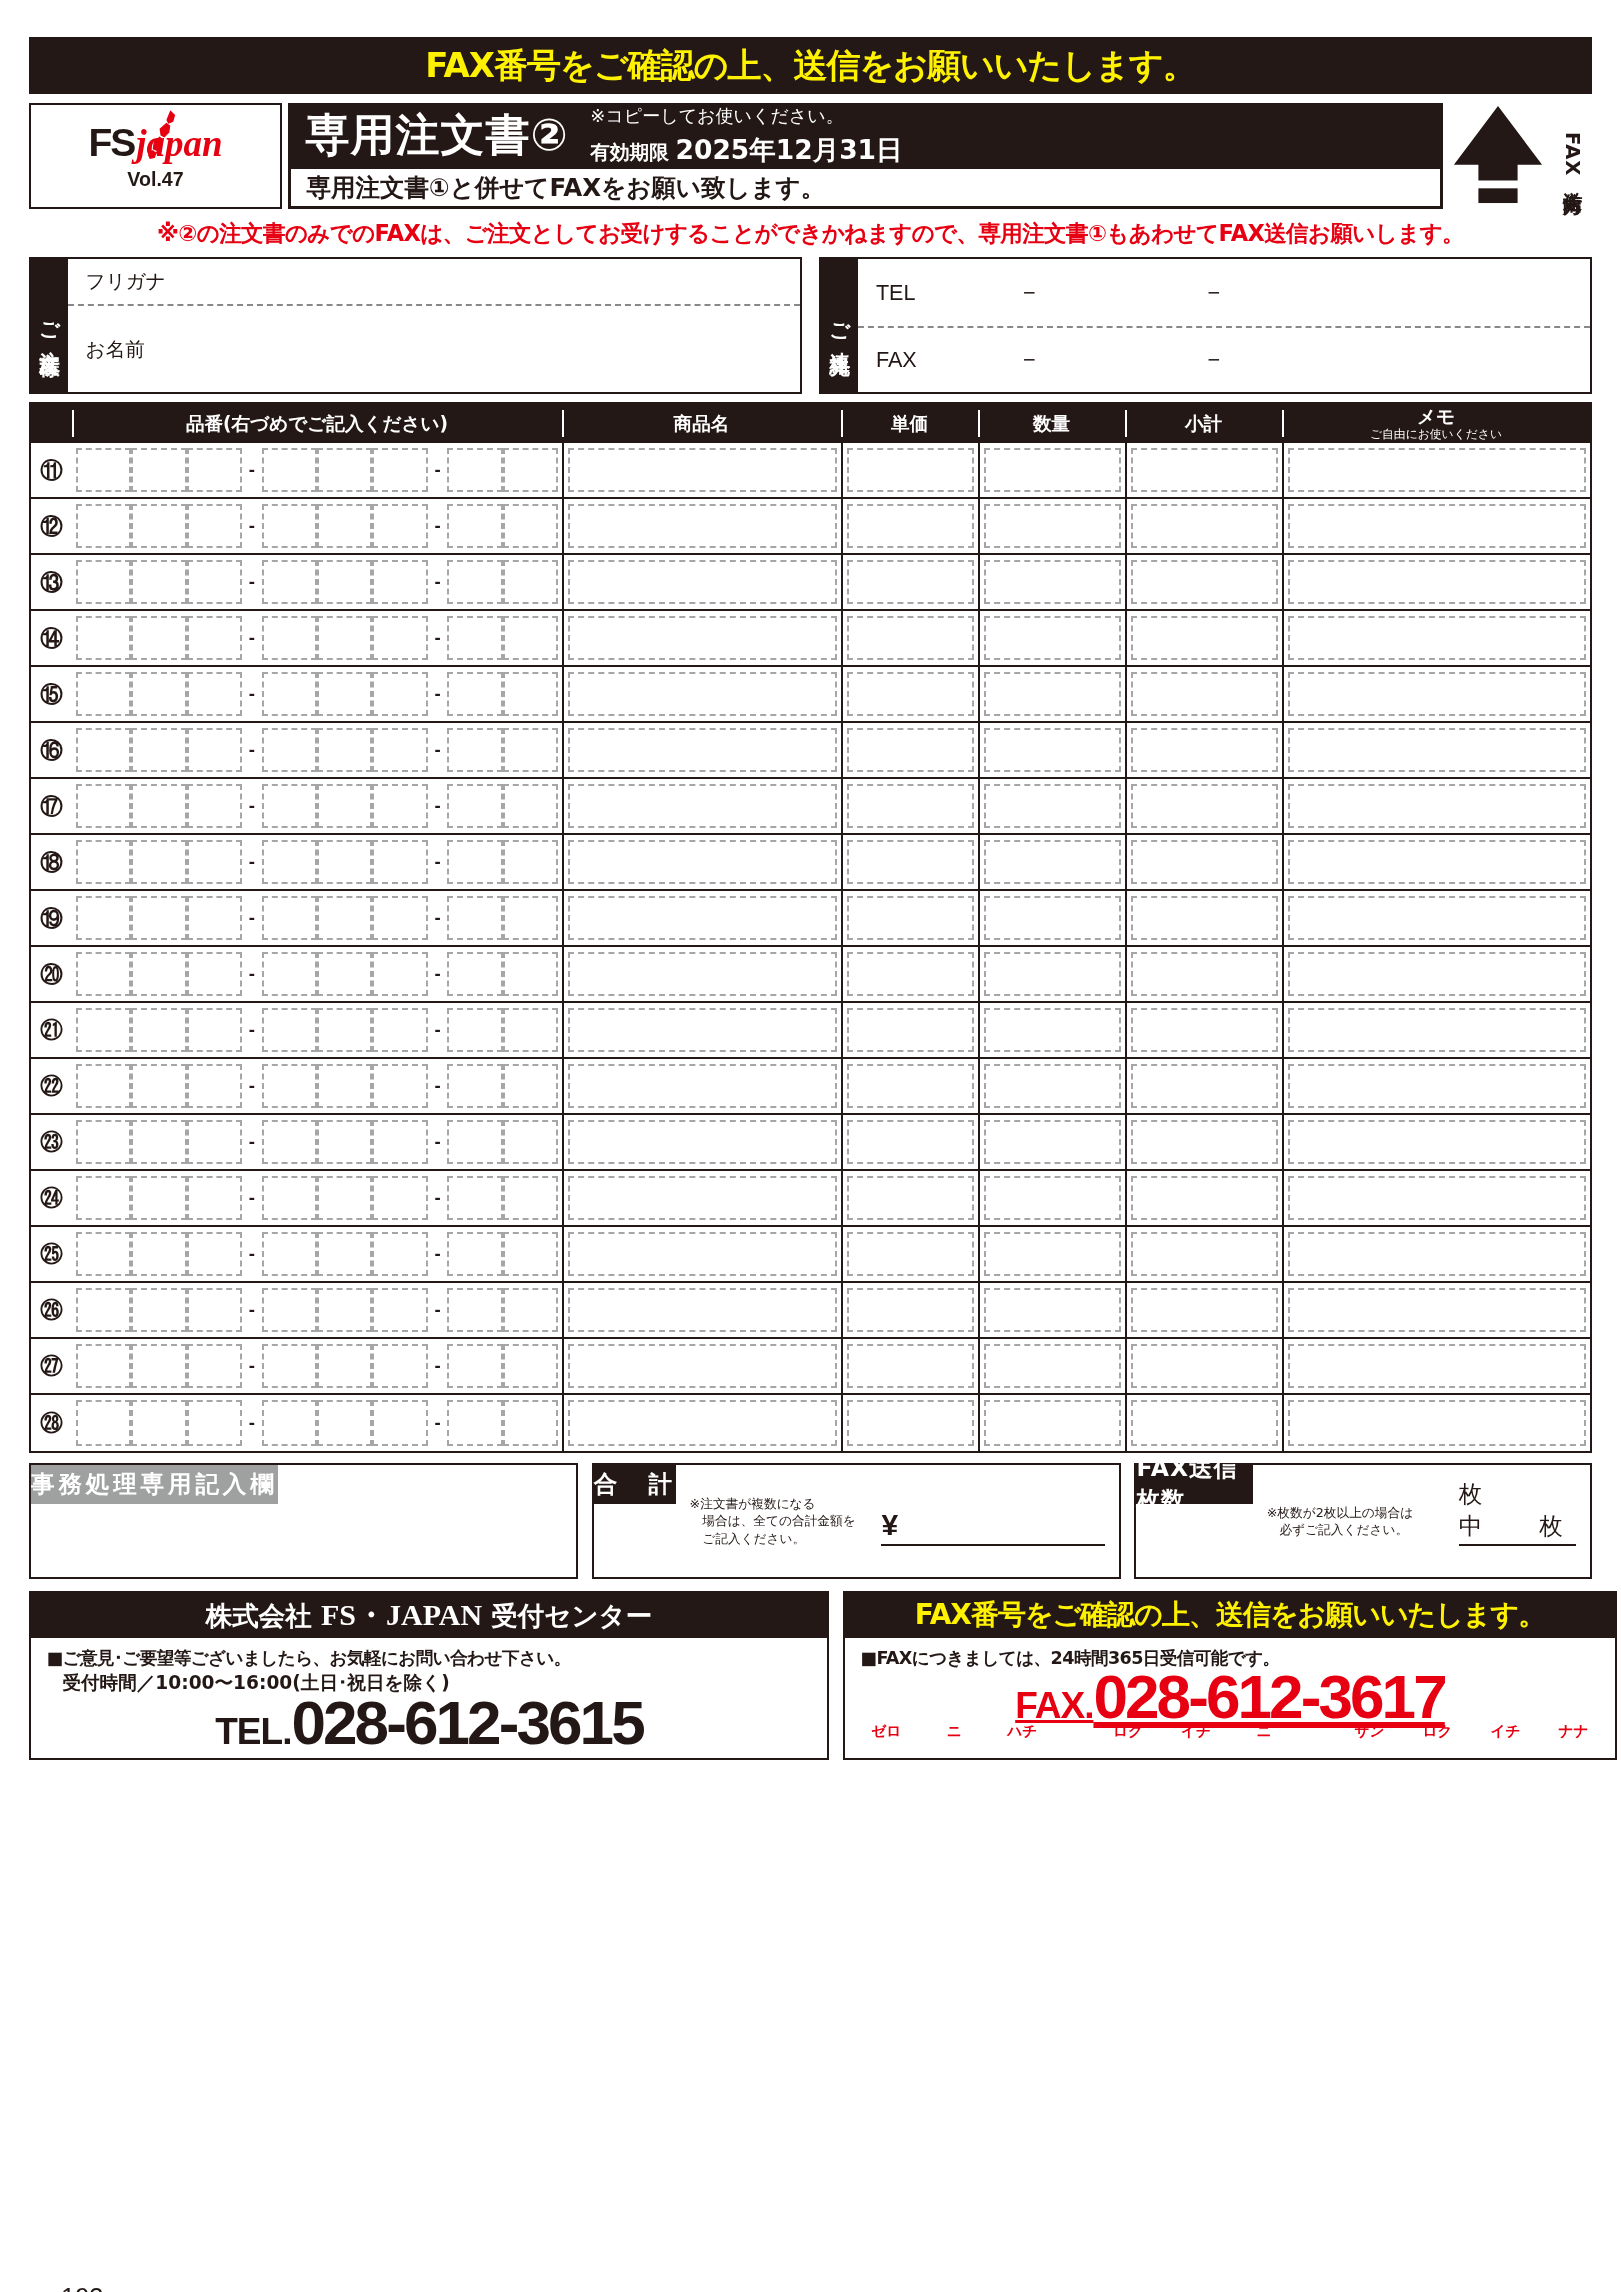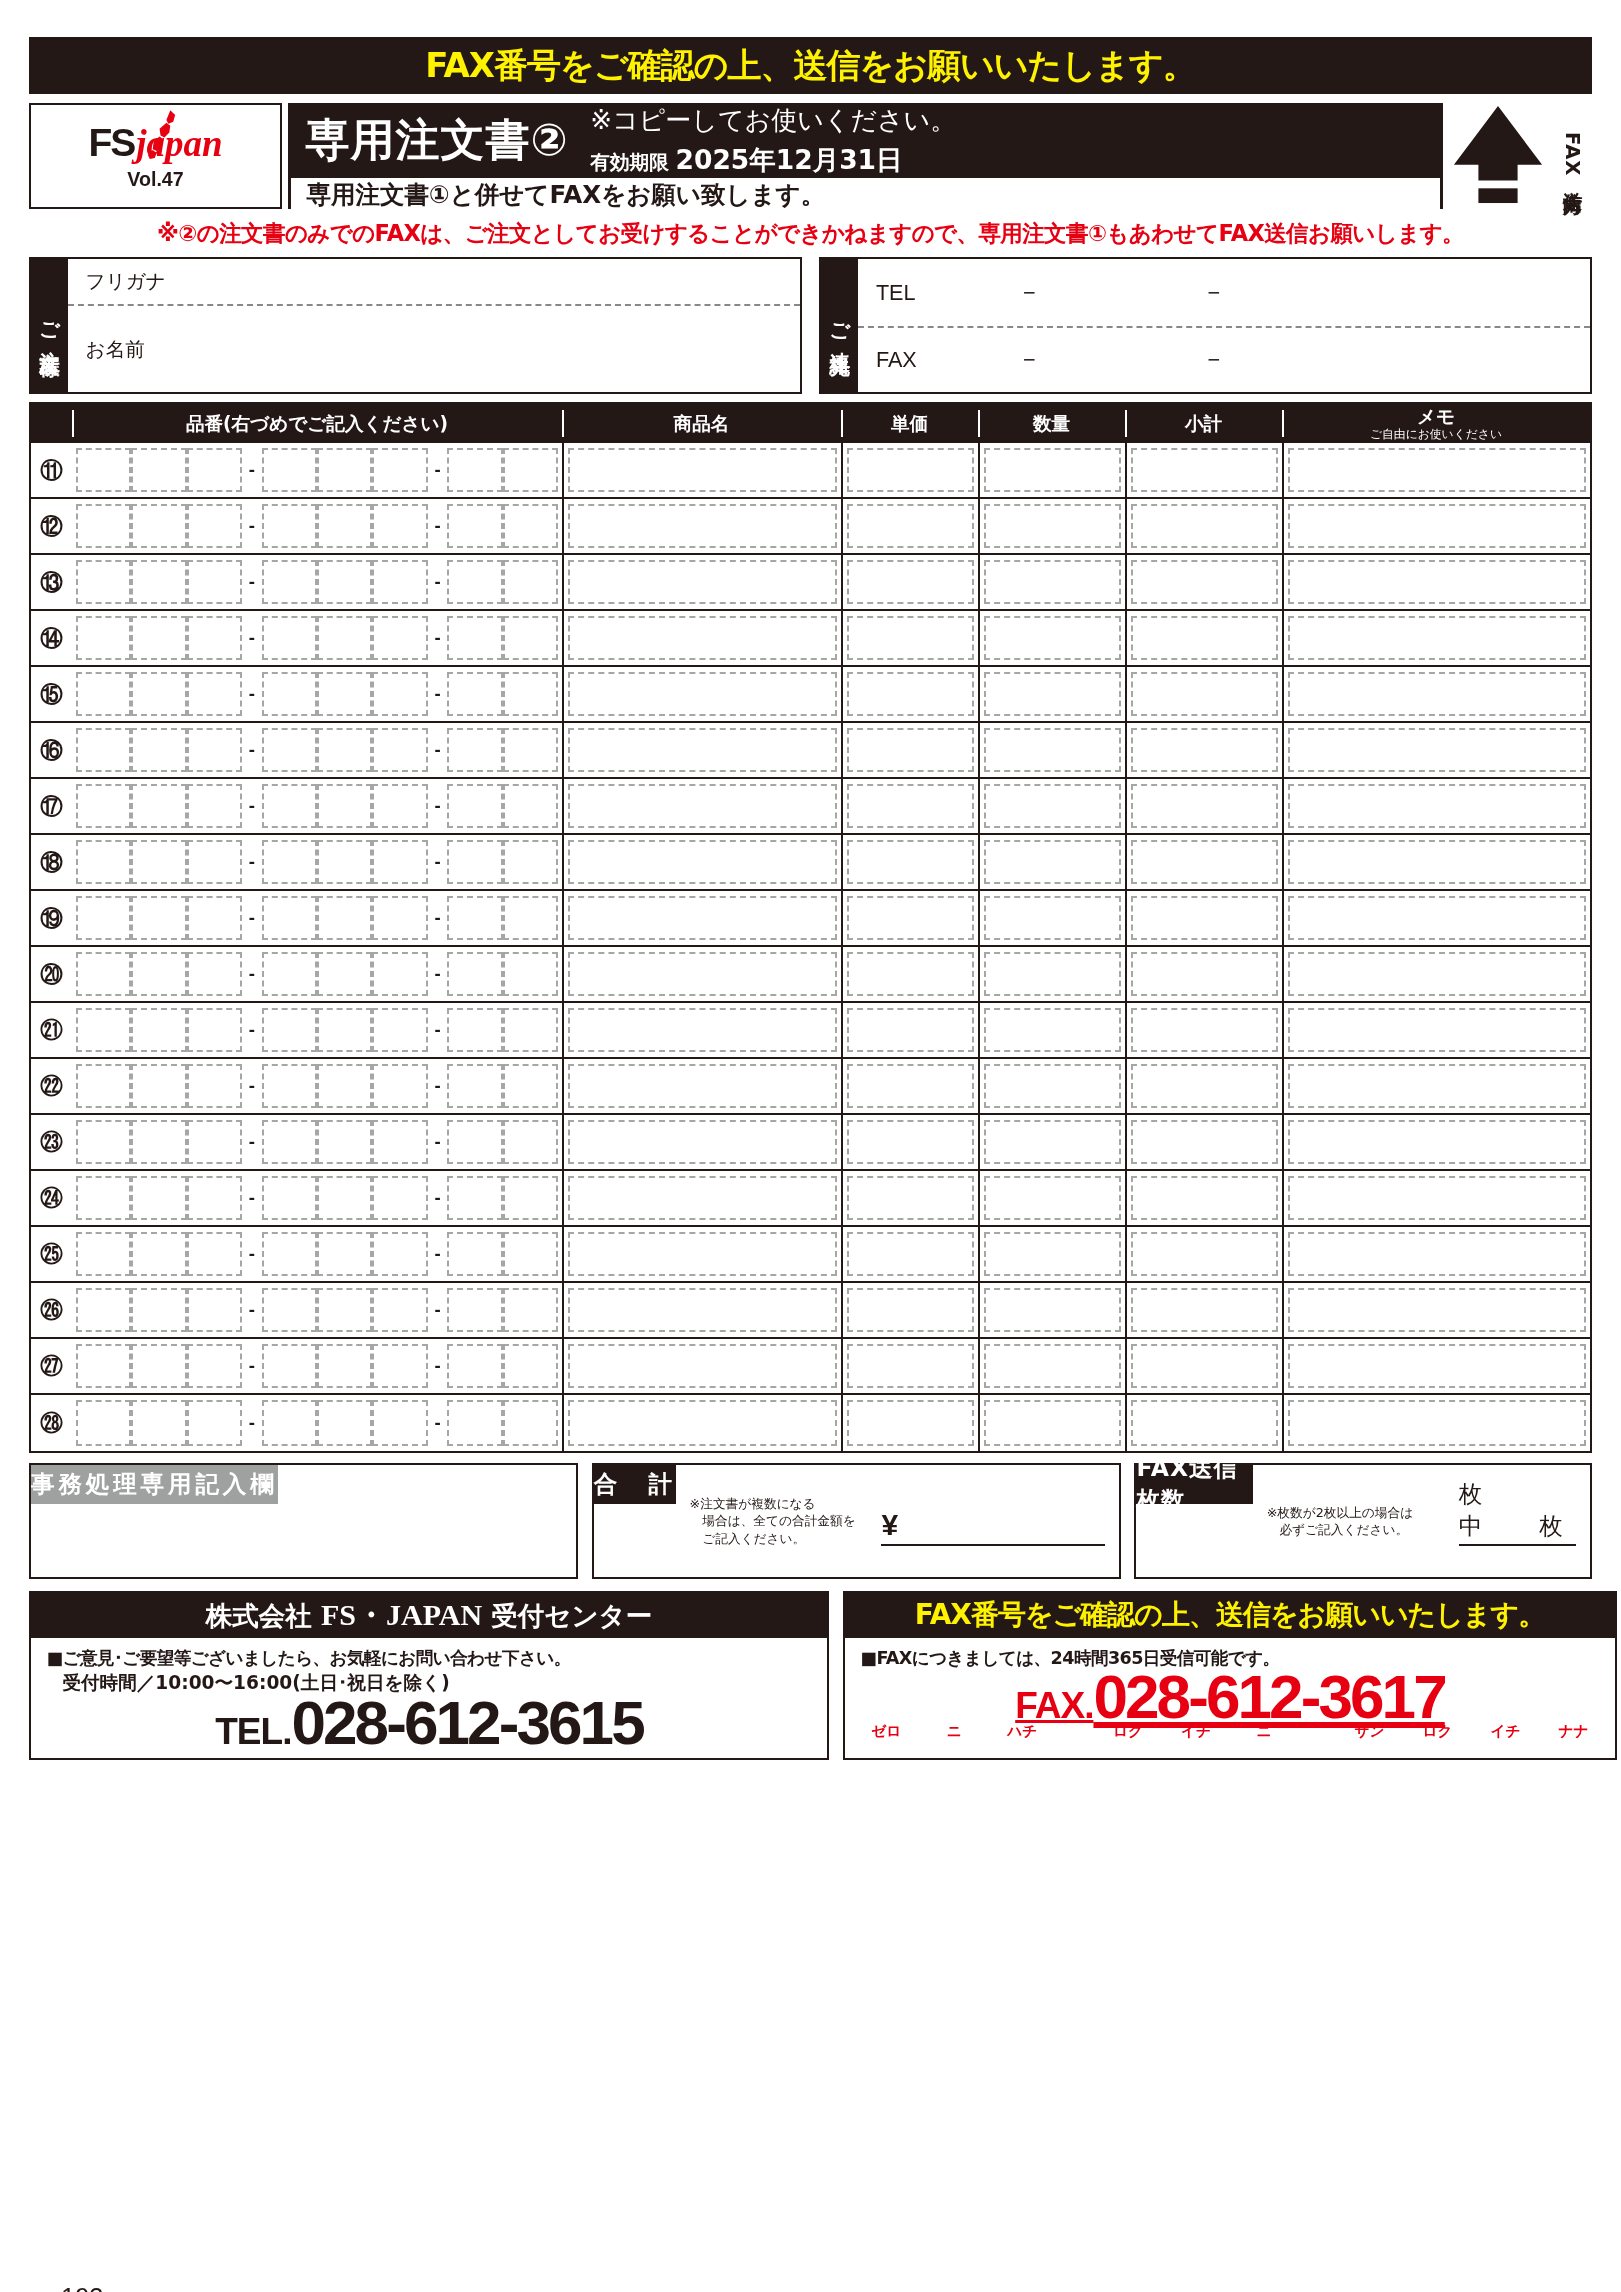--- a/index.html
+++ b/index.html
@@ -35,21 +35,21 @@
   .logo-japan{ font-size:37px; font-weight:bold; font-style:italic; color:#e60012;
                font-family:"Liberation Serif",serif; line-height:45px; margin-left:2px;}
   .logo-map{ position:absolute; left:55px; top:-11.8px; width:39px; height:51px; }
   .logo-vol{ font-size:19.6px; font-weight:bold; margin-top:2px; letter-spacing:0px; }
 
   .title-box{ flex:1; background:#231815; margin-left:5.9px; display:flex; flex-direction:column;}
   .title-top{ display:flex; align-items:center; flex:1; padding:0 0 0 17.6px; }
   .title-main{ color:#fff; font-size:44px; font-weight:bold; letter-spacing:1px;
                white-space:nowrap; font-family:"DejaVu Sans","Liberation Sans",sans-serif;}
   .title-side{ margin-left:21.6px; display:flex; flex-direction:column; justify-content:center;}
-  .title-copy{ color:#fff; font-size:26px; white-space:nowrap;
+  .title-copy{ color:#fff; font-size:18px; white-space:nowrap;
                font-family:"DejaVu Sans","Liberation Sans",sans-serif;}
   .title-exp{ color:#fff; font-size:19.6px; white-space:nowrap; font-weight:bold; margin-top:4px;
               font-family:"DejaVu Sans","Liberation Sans",sans-serif;}
   .title-exp b{ font-size:26.5px; }
   .title-bottom{ background:#fff; margin:0 2.9px 2.9px 2.9px; height:37px;
                  display:flex; align-items:center; padding-left:15.7px; }
   .title-bottom span{ font-size:24.5px; font-weight:bold; white-space:nowrap;
                       font-family:"DejaVu Sans","Liberation Sans",sans-serif;}
 
   .arrow-box{ width:110px; flex:none; display:flex; align-items:center; justify-content:center;}

